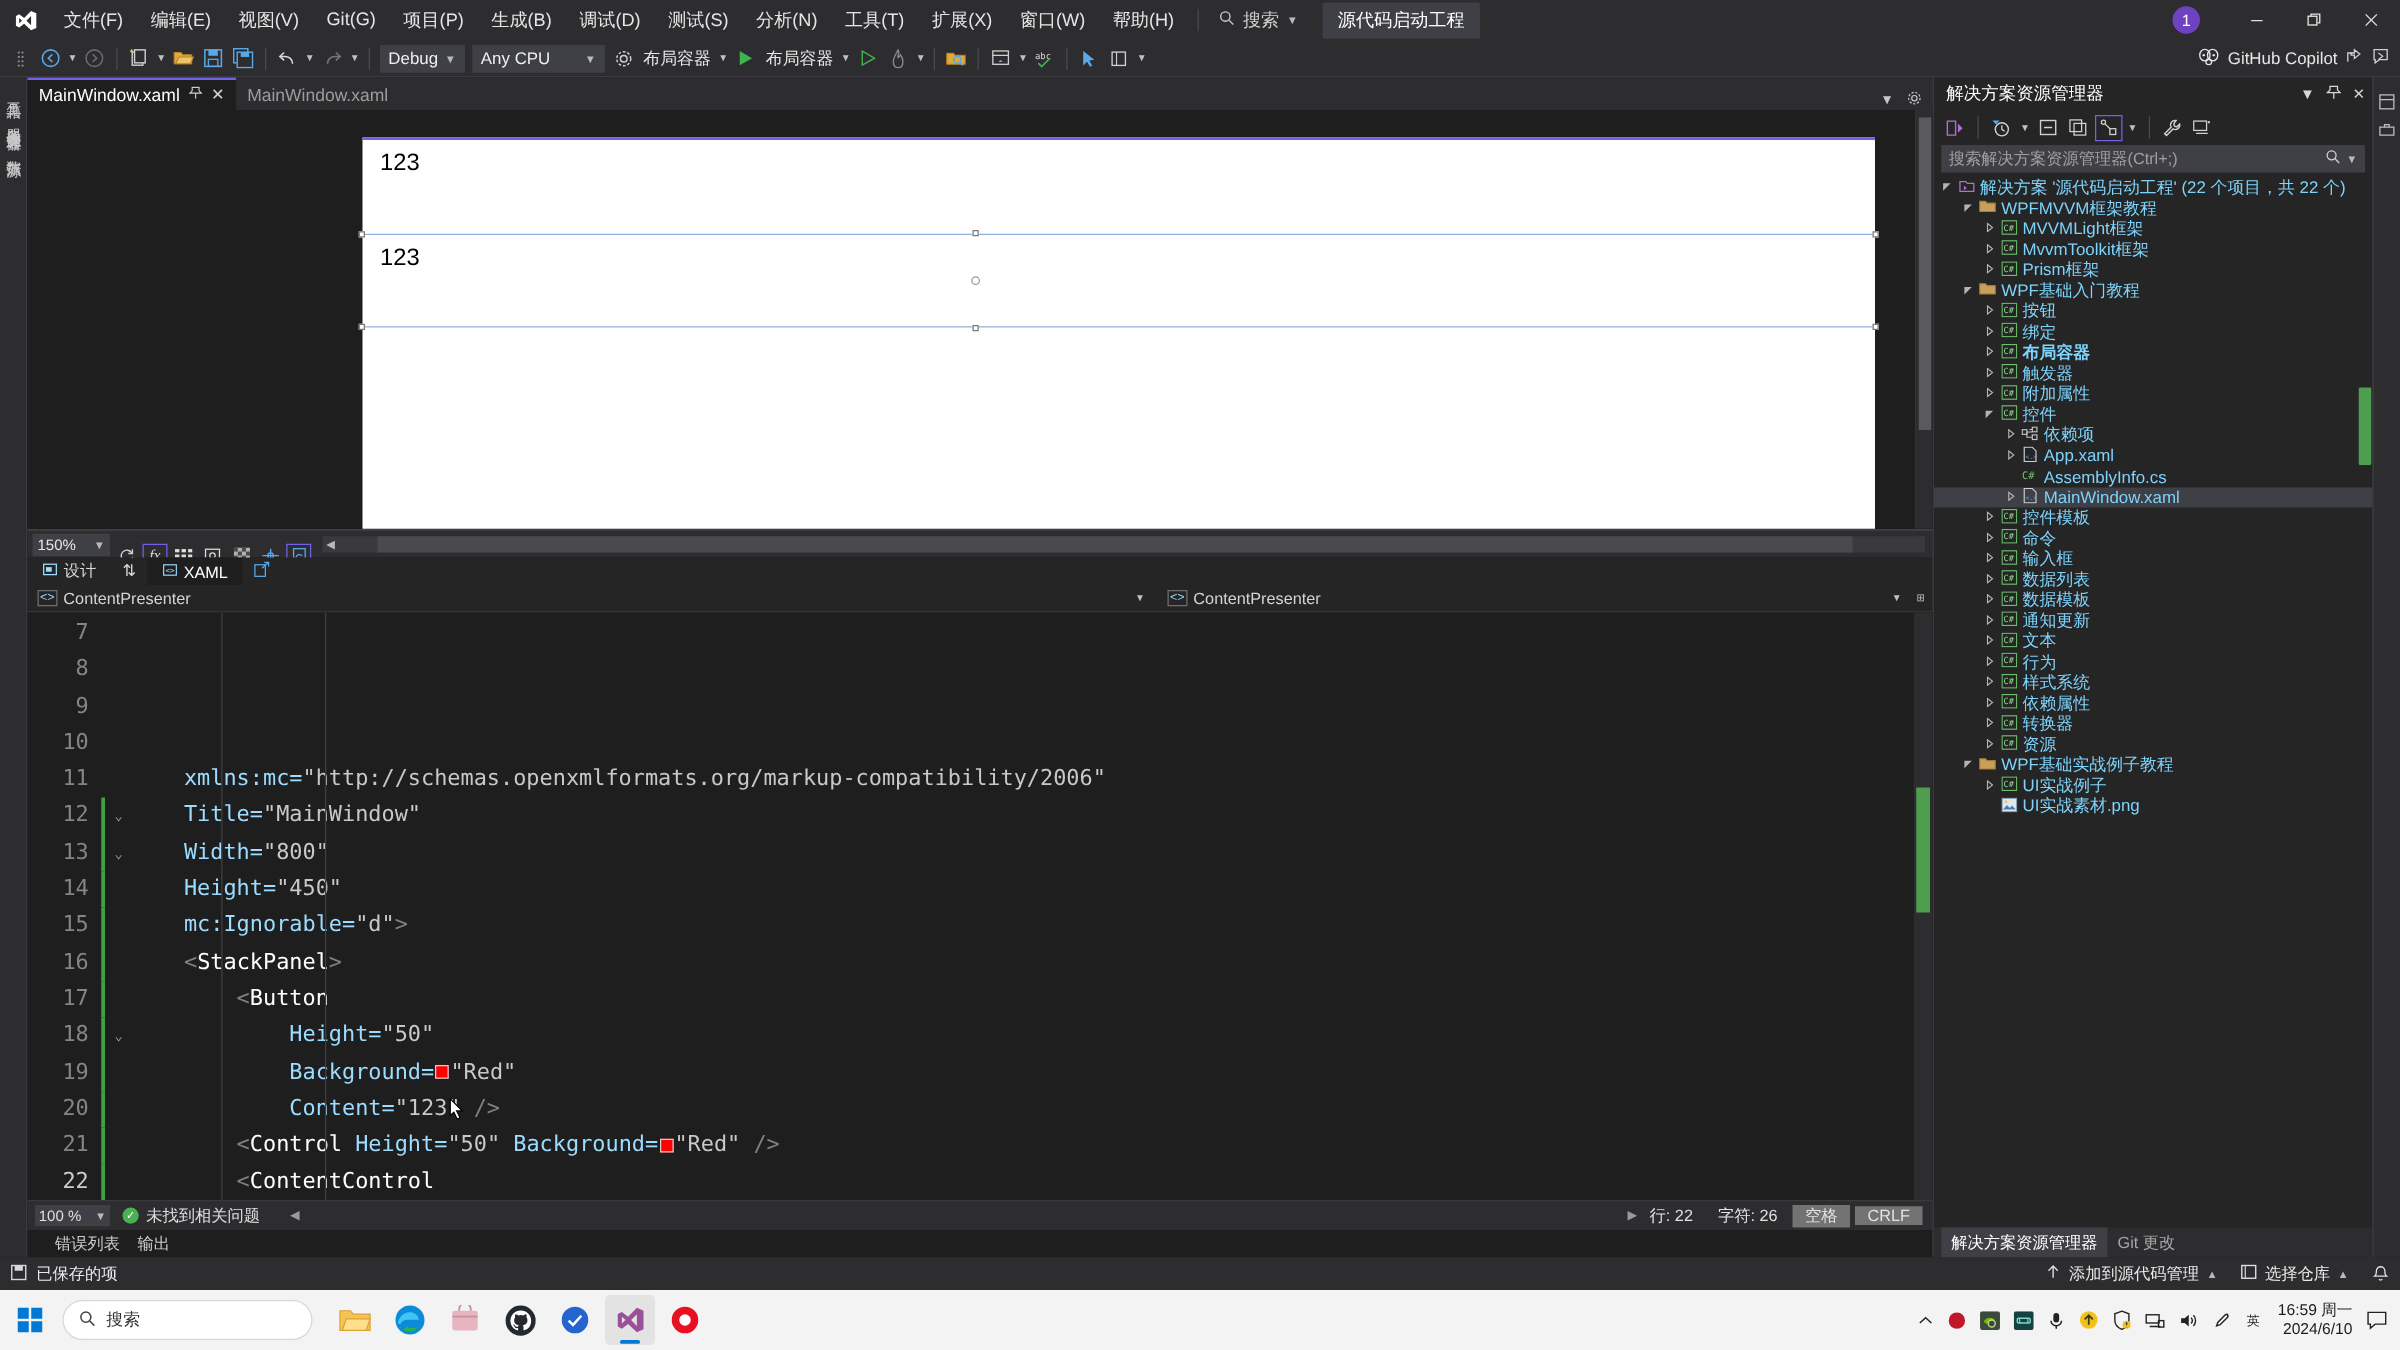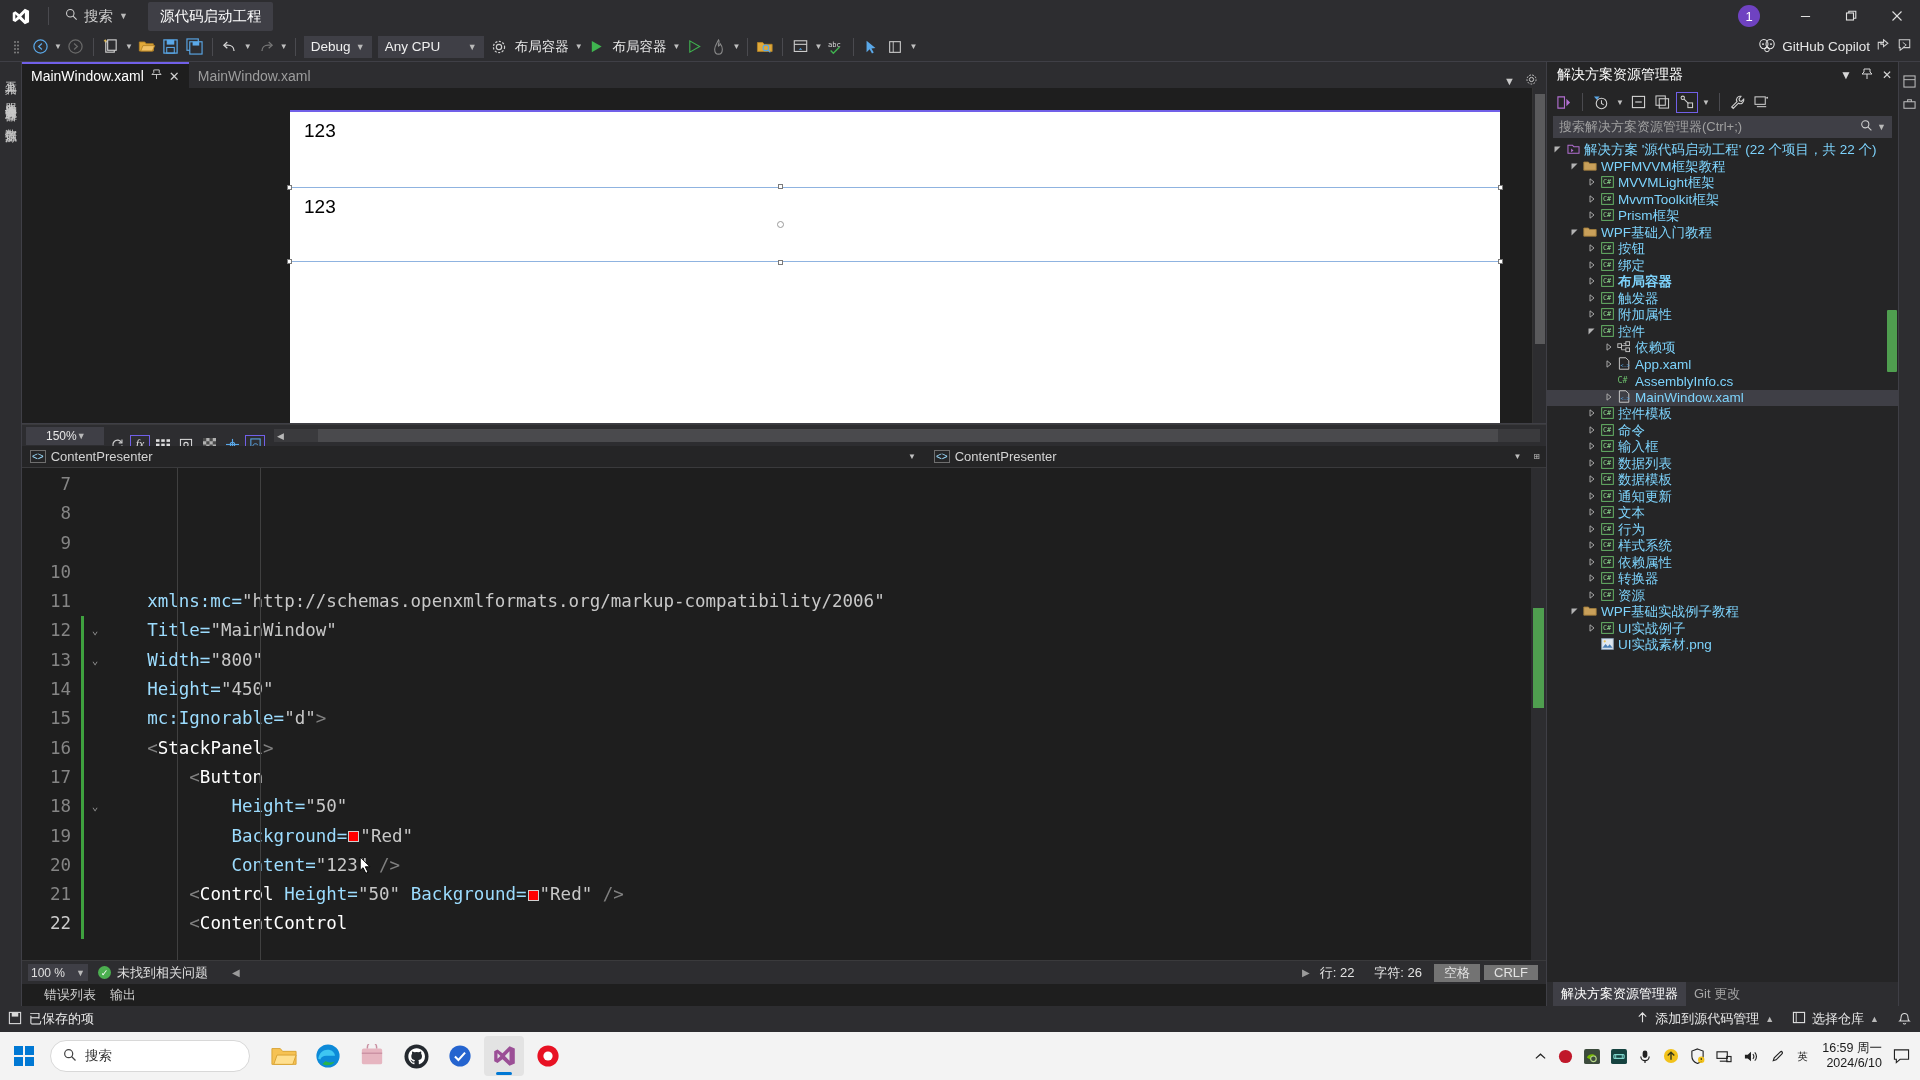--- a/index.html
+++ b/index.html
@@ -119,22 +119,22 @@
   }
   .designer-vscroll .thumb { position: absolute; left: 2px; width: 10px; background: #5a5a5c; }
   .designer-hscroll { height: 15px; background: #2d2d30; display: flex; align-items: center; }
 
   
   .zoombar {
     height: 22px; background: #2d2d30; display: flex; align-items: center; gap: 3px;
     padding: 0 4px; flex: 0 0 22px; border-top: 1px solid #3a3a3c;
   }
   .zoom-combo {
-    width: 78px; height: 18px; background: #3f3f46; color: #e8e8e8; font-size: 12px;
-    display: flex; align-items: center; padding: 0 20px; cursor: default; text-align: right;
+    width: 62px; height: 18px; background: #3f3f46; color: #e8e8e8; font-size: 12px;
+    display: flex; align-items: center; padding: 0 4px; cursor: default; text-align: right;
   }
   .zb-btn { width: 20px; height: 19px; display: flex; align-items: center; justify-content: center; color: #d0d0d0; font-size: 12px; cursor: default; margin-top: 17px; }
   .zb-btn.boxed { border: 1px solid #7160e8; }
   .zb-track { flex: 1; height: 13px; background: #3a3a3d; margin-left: 6px; margin-right: 2px; display:flex; align-items:center; }
   .zb-track .tbar { height: 13px; width: 1180px; background: #4a4a4d; margin-left: 34px;}
 
   
   .viewtabs { height: 22px; background: #252526; display: flex; align-items: center; flex: 0 0 22px; }
   .vtab { display: flex; align-items: center; gap: 5px; padding: 0 12px; height: 22px; font-size: 13px; color: #d8d8d8; cursor: default; }
   .vtab.active { background: #1e1e1e; color: #ffffff; }
@@ -276,20 +276,35 @@
 </head>
 <body>
 
 <div class="app">
 
   <div class="titlebar">
     <div class="vs-logo">
       <svg viewBox="0 0 24 24">
           <path fill="#ffffff" d="M17.5 2.2 22.8 4.6v14.8l-5.3 2.4-7-6.6-5 3.8-3.3-1.7V7.2l3.3-1.7 5 3.8 7-7.1zm0 5.1-4.6 4.7 4.6 4.7V7.3zM5.5 9.3v5.4l2.9-2.7-2.9-2.7z"></path>
         </svg>
+    </div>
+    <div class="menu">
+      <div class="menu-item">文件(F)</div>
+      <div class="menu-item">编辑(E)</div>
+      <div class="menu-item">视图(V)</div>
+      <div class="menu-item">Git(G)</div>
+      <div class="menu-item">项目(P)</div>
+      <div class="menu-item">生成(B)</div>
+      <div class="menu-item">调试(D)</div>
+      <div class="menu-item">测试(S)</div>
+      <div class="menu-item">分析(N)</div>
+      <div class="menu-item">工具(T)</div>
+      <div class="menu-item">扩展(X)</div>
+      <div class="menu-item">窗口(W)</div>
+      <div class="menu-item">帮助(H)</div>
     </div>
     <div class="sep-v"></div>
     <div class="search-box">
       <span>
         <svg width="13" height="13" viewBox="0 0 16 16">
             <circle cx="6.5" cy="6.5" r="4.6" fill="none" stroke="#d0d0d0" stroke-width="1.3"></circle>
             <line x1="10" y1="10" x2="14.3" y2="14.3" stroke="#d0d0d0" stroke-width="1.3"></line>
           </svg>
       </span>
       <span>搜索</span>
@@ -609,20 +624,47 @@
               <rect x="2" y="1" width="10" height="12" fill="none" stroke="#5aa8e8" stroke-width="1.1"></rect>
               <path d="M9.5 7.5A3 3 0 1 0 10 9.5" fill="none" stroke="#5aa8e8" stroke-width="1"></path>
             </svg>
         </div>
         <div class="zb-track">
           <span style="color:#b8b8b8; font-size:9px; padding-left:3px;">◀</span>
           <div class="tbar"></div>
         </div>
       </div>
 
+      <div class="viewtabs">
+        <div class="vtab">
+          <span class="ic">
+            <svg width="12" height="12" viewBox="0 0 13 13">
+                <rect x="1" y="1.5" width="11" height="9" fill="none" stroke="#9cdcfe" stroke-width="1.1"></rect>
+                <rect x="3" y="4" width="5" height="4" fill="#9cdcfe"></rect>
+              </svg>
+          </span>
+          <span>设计</span>
+        </div>
+        <div class="swapbtn">⇅</div>
+        <div class="vtab active">
+          <span class="ic">
+            <svg width="12" height="12" viewBox="0 0 13 13">
+                <rect x="1" y="2" width="11" height="9" fill="none" stroke="#9cdcfe" stroke-width="1"></rect>
+                <text x="2.6" y="9" font-size="6.5" fill="#9cdcfe" font-family="monospace">&lt;&gt;</text>
+              </svg>
+          </span>
+          <span>XAML</span>
+        </div>
+        <div class="swapbtn">
+          <svg width="13" height="13" viewBox="0 0 14 14">
+              <rect x="1" y="3" width="9" height="10" fill="none" stroke="#5aa8e8" stroke-width="1.1"></rect>
+              <path d="M7 6l5.5-5M9 1h3.8v3.8" fill="none" stroke="#5aa8e8" stroke-width="1.1"></path>
+            </svg>
+        </div>
+      </div>
 
       <div class="breadcrumb">
         <div class="bc-item">
           <span class="bc-ic">&lt;&gt;</span>
           <span>ContentPresenter</span>
         </div>
         <div class="bc-mid">
           <span class="bc-caret">▼</span>
         </div>
         <div class="bc-right" style="width:620px;">

